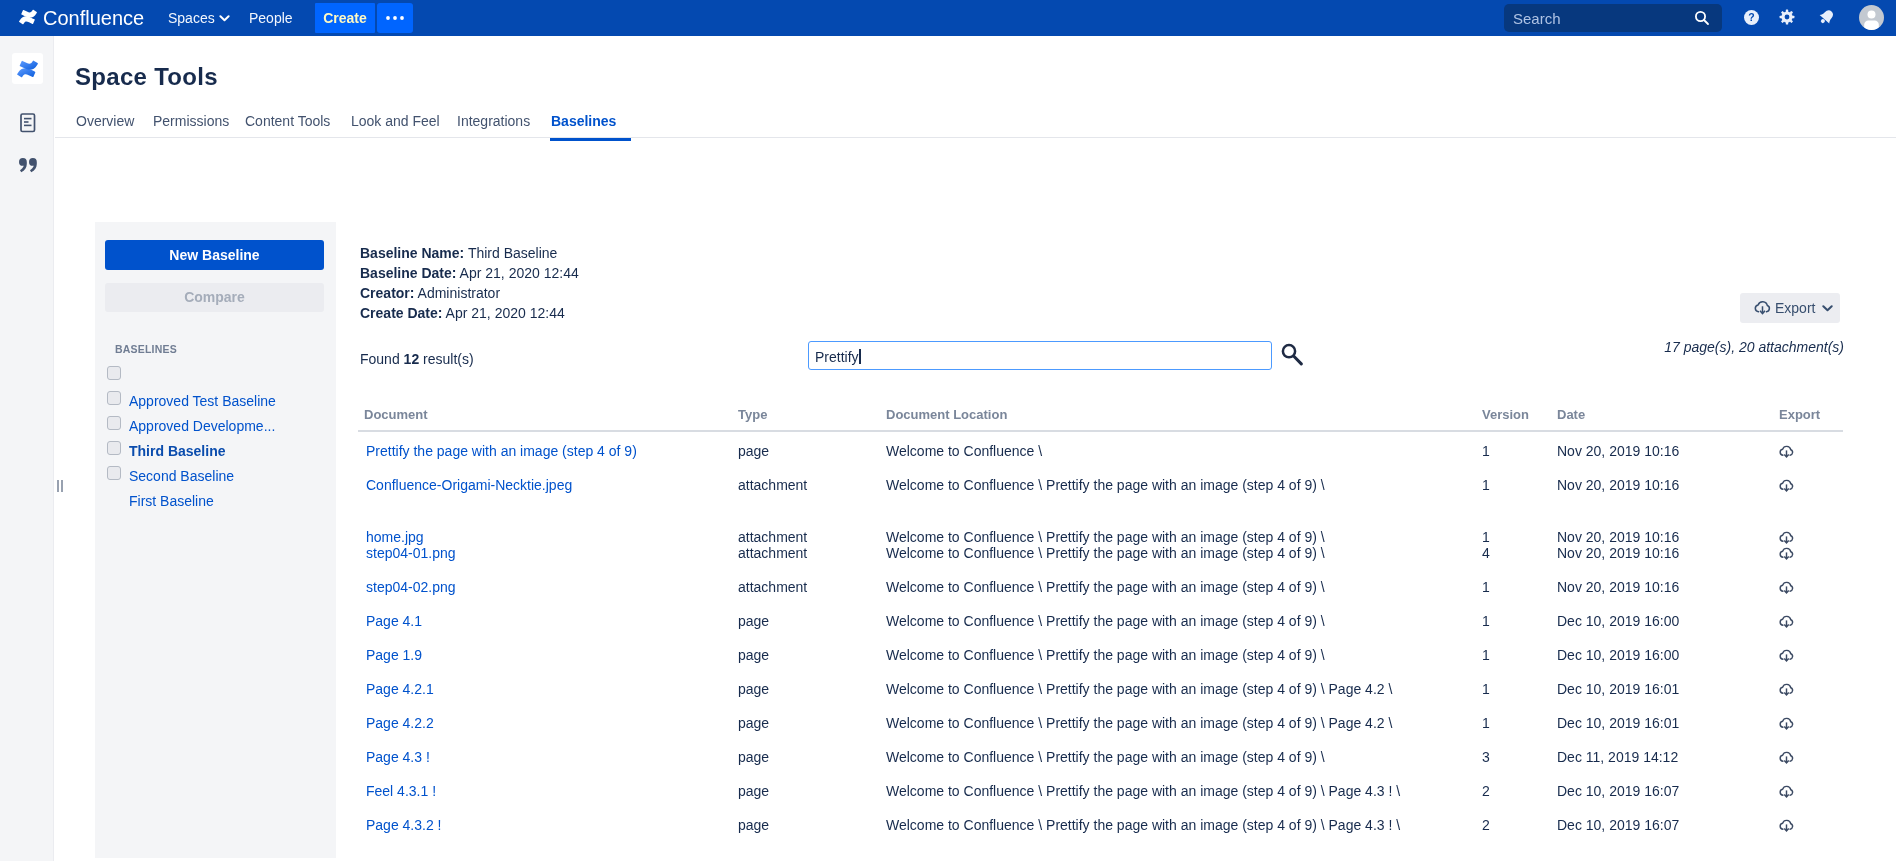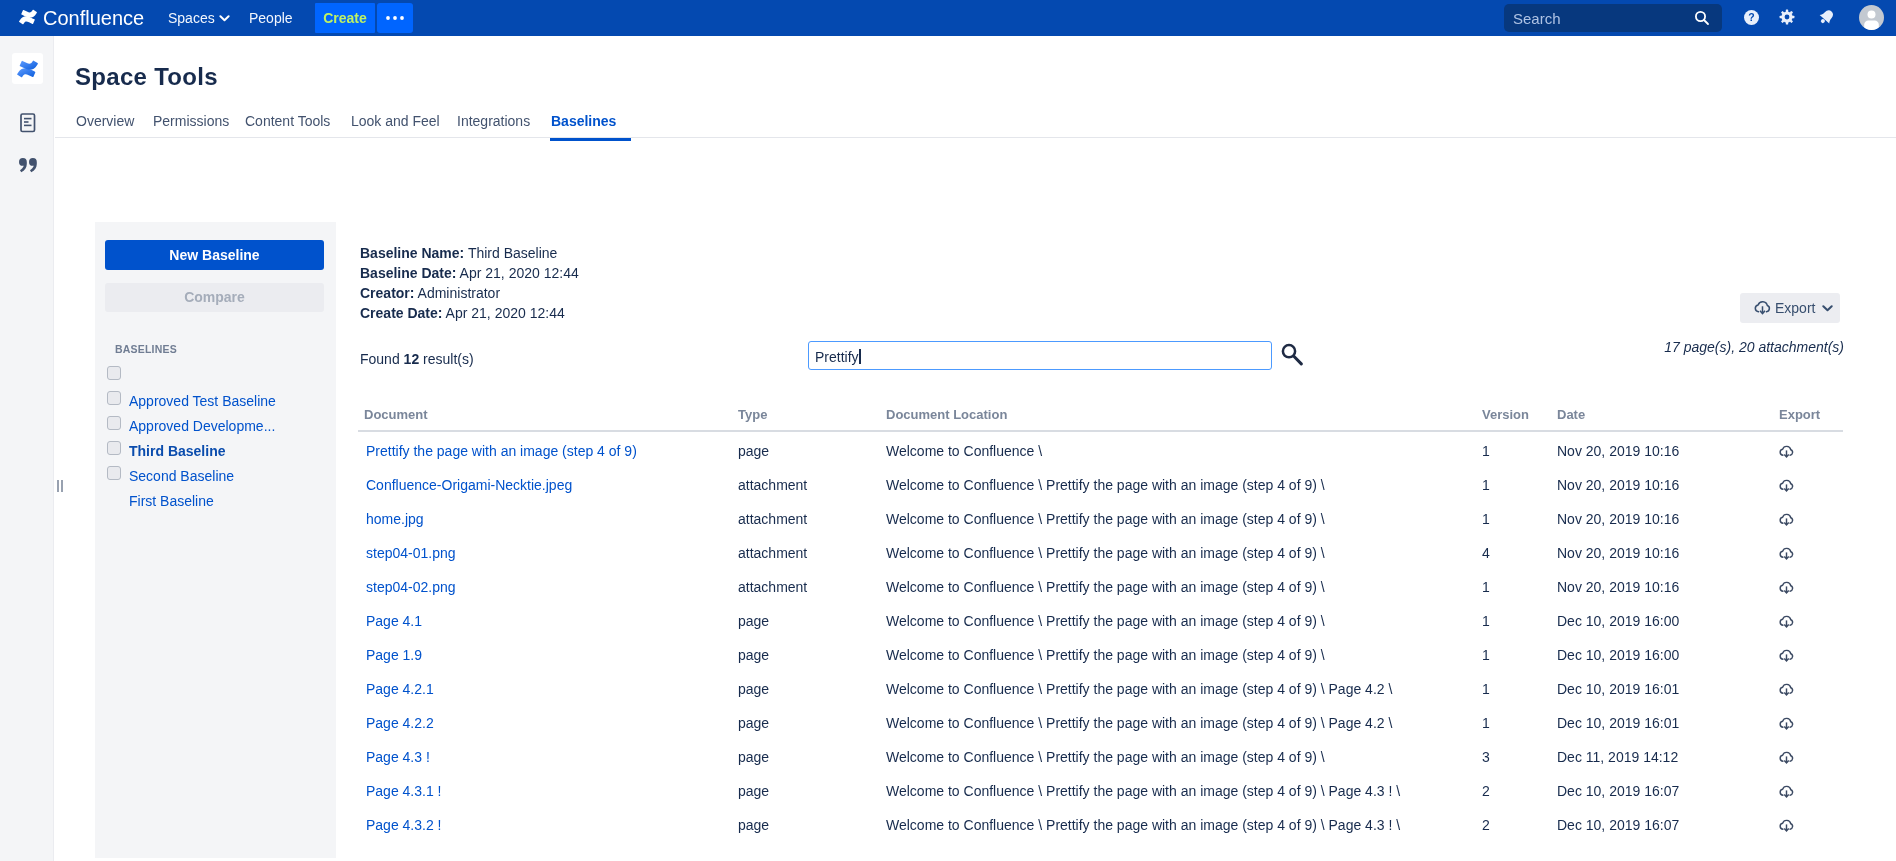--- a/index.html
+++ b/index.html
@@ -4,21 +4,21 @@
 <style>
   * { margin:0; padding:0; box-sizing:border-box; }
   html,body { width:1896px; height:861px; background:#fff; font-family:"Liberation Sans",sans-serif; overflow:hidden; }
   .abs { position:absolute; }
   #page { position:relative; width:1896px; height:656px; background:#fff; }
 
   
   #nav { position:absolute; left:0; top:0; width:1896px; height:36px; background:#0449B0; }
   #nav .brandtext { position:absolute; left:43px; top:0; height:36px; line-height:36px; color:#fff; font-size:20px; }
   #nav .navitem { position:absolute; top:0; height:36px; line-height:36px; color:#F2F6FD; font-size:14px; font-weight:500; }
-  #createbtn { position:absolute; left:315px; top:3px; width:60px; height:30px; background:#0065FF; border-radius:1px; color:#bef264; font-size:14px; font-weight:bold; text-align:center; line-height:30px; }
+  #createbtn { position:absolute; left:315px; top:3px; width:60px; height:30px; background:#0065FF; border-radius:1px; color:#fef9c3; font-size:14px; font-weight:bold; text-align:center; line-height:30px; }
   #dotsbtn { position:absolute; left:377px; top:3px; width:36px; height:30px; background:#0065FF; border-radius:3px; }
   #navsearch { position:absolute; left:1504px; top:4px; width:218px; height:28px; background:#07387E; border-radius:5px; }
   #navsearch .ph { position:absolute; left:9px; top:0; height:30px; line-height:30px; color:#AFC3E4; font-size:15px; }
 
   
   #sidebar { position:absolute; left:0; top:36px; width:54px; height:825px; background:#F4F5F7; border-right:1px solid #EBECF0; }
   #sidetile { position:absolute; left:12px; top:17px; width:31px; height:31px; background:#fff; border-radius:3px; }
 
   
   #heading { position:absolute; left:75px; top:63px; font-size:24px; font-weight:bold; color:#172B4D; letter-spacing:0.3px; }
@@ -259,21 +259,21 @@
       <span class="typ">attachment</span>
     <span class="loc">Welcome to Confluence \ Prettify the page with an image (step 4 of 9) \</span>
       <span class="ver">1</span>
       <span class="dat">Nov 20, 2019 10:16</span>
     <svg class="exp" width="15" height="13" viewBox="0 0 14.5 12.5">
         <g stroke="#3C4A63">
           <use href="#cloudicon"></use>
         </g>
       </svg>
   </div>
-  <div class="trow" style="top:502px">
+  <div class="trow" style="top:520px">
     <span class="doc">home.jpg</span>
       <span class="typ">attachment</span>
     <span class="loc">Welcome to Confluence \ Prettify the page with an image (step 4 of 9) \</span>
       <span class="ver">1</span>
       <span class="dat">Nov 20, 2019 10:16</span>
     <svg class="exp" width="15" height="13" viewBox="0 0 14.5 12.5">
         <g stroke="#3C4A63">
           <use href="#cloudicon"></use>
         </g>
       </svg>
@@ -356,21 +356,21 @@
     <span class="loc">Welcome to Confluence \ Prettify the page with an image (step 4 of 9) \</span>
       <span class="ver">3</span>
       <span class="dat">Dec 11, 2019 14:12</span>
     <svg class="exp" width="15" height="13" viewBox="0 0 14.5 12.5">
         <g stroke="#3C4A63">
           <use href="#cloudicon"></use>
         </g>
       </svg>
   </div>
   <div class="trow" style="top:774px">
-    <span class="doc">Page 4.3.1 !</span>
+    <span class="doc">Feel 4.3.1 !</span>
       <span class="typ">page</span>
     <span class="loc">Welcome to Confluence \ Prettify the page with an image (step 4 of 9) \ Page 4.3 ! \</span>
       <span class="ver">2</span>
       <span class="dat">Dec 10, 2019 16:07</span>
     <svg class="exp" width="15" height="13" viewBox="0 0 14.5 12.5">
         <g stroke="#3C4A63">
           <use href="#cloudicon"></use>
         </g>
       </svg>
   </div>

